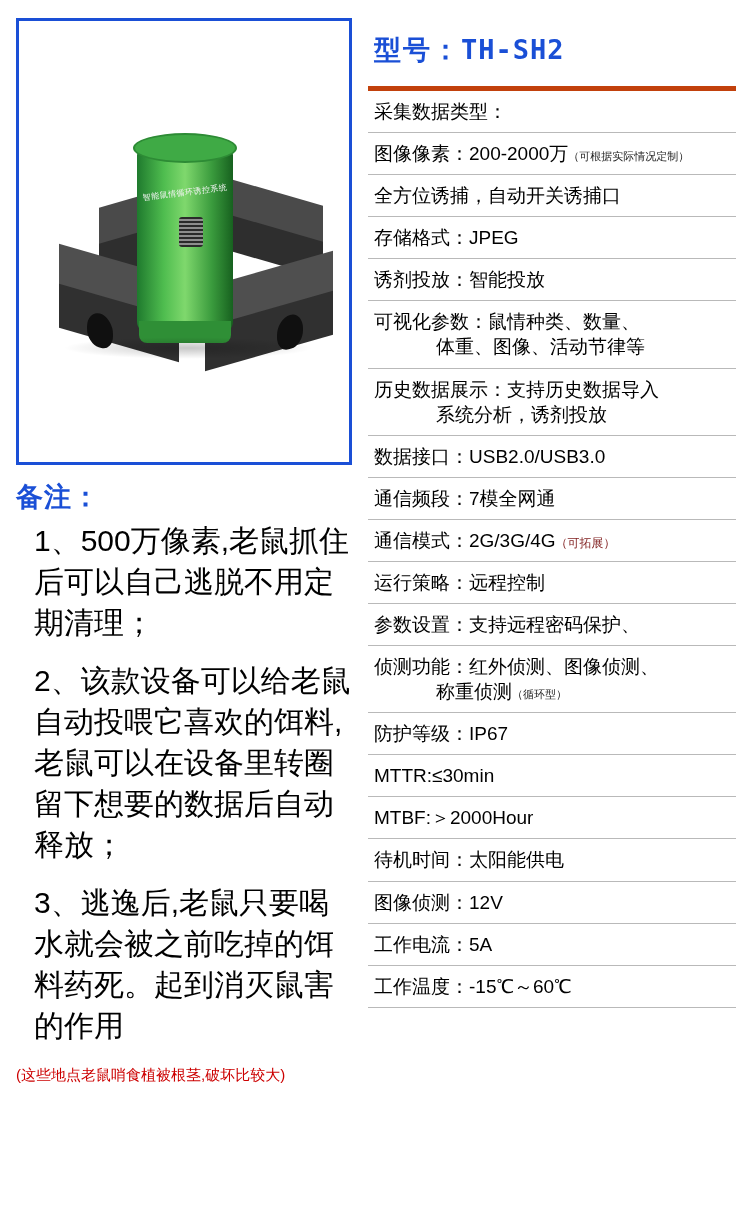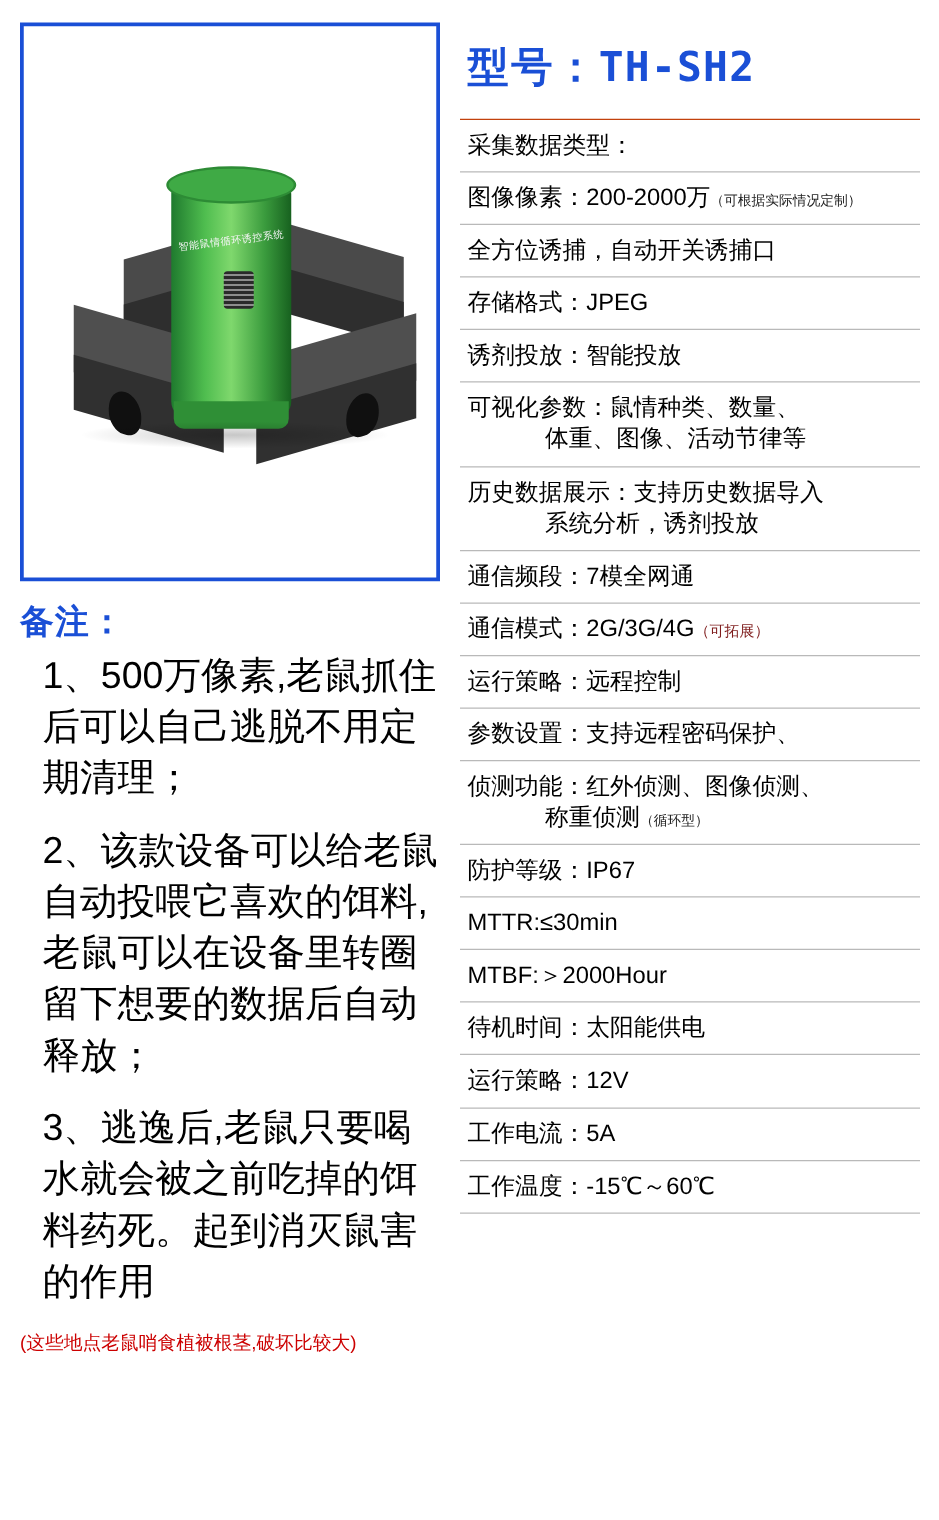--- a/index.html
+++ b/index.html
@@ -183,33 +183,33 @@
   }
 
   
   .right-col {
     position: absolute;
     left: 368px;
     top: 18px;
     width: 368px;
   }
   .model-line {
-    font-size: 33px;
+    font-size: 27px;
     font-weight: bold;
     color: #1a4fd6;
     letter-spacing: 2px;
     padding: 14px 0 18px 6px;
     white-space: nowrap;
   }
   .model-code {
     font-family: "DejaVu Sans Mono", monospace;
     letter-spacing: 1px;
   }
   .spec-table {
-    border-top: 1px solid #c2410c;
+    border-top: 5px solid #c2410c;
     width: 368px;
   }
   .spec-row {
     border-bottom: 1px solid #b9b9b9;
     padding: 8px 2px 8px 6px;
     font-size: 19px;
     line-height: 1.32;
     min-height: 22px;
   }
   .spec-row .cont {
@@ -299,20 +299,23 @@
       <div class="spec-row">
         <span>可视化参数：鼠情种类、数量、</span>
         <span class="cont">体重、图像、活动节律等</span>
       </div>
 
       <div class="spec-row">
         <span>历史数据展示：支持历史数据导入</span>
         <span class="cont">系统分析，诱剂投放</span>
       </div>
 
+      <div class="spec-row">
+        <span>数据接口：USB2.0/USB3.0</span>
+      </div>
 
       <div class="spec-row">
         <span>通信频段：7模全网通</span>
       </div>
 
       <div class="spec-row">
         <span>通信模式：2G/3G/4G</span><span class="smaller">（可拓展）</span>
       </div>
 
       <div class="spec-row">
@@ -338,21 +341,21 @@
 
       <div class="spec-row">
         <span>MTBF:＞2000Hour</span>
       </div>
 
       <div class="spec-row">
         <span>待机时间：太阳能供电</span>
       </div>
 
       <div class="spec-row">
-        <span>运行策略：12V</span>
+        <span>图像侦测：12V</span>
       </div>
 
       <div class="spec-row">
         <span>工作电流：5A</span>
       </div>
 
       <div class="spec-row">
         <span>工作温度：-15℃～60℃</span>
       </div>
 

